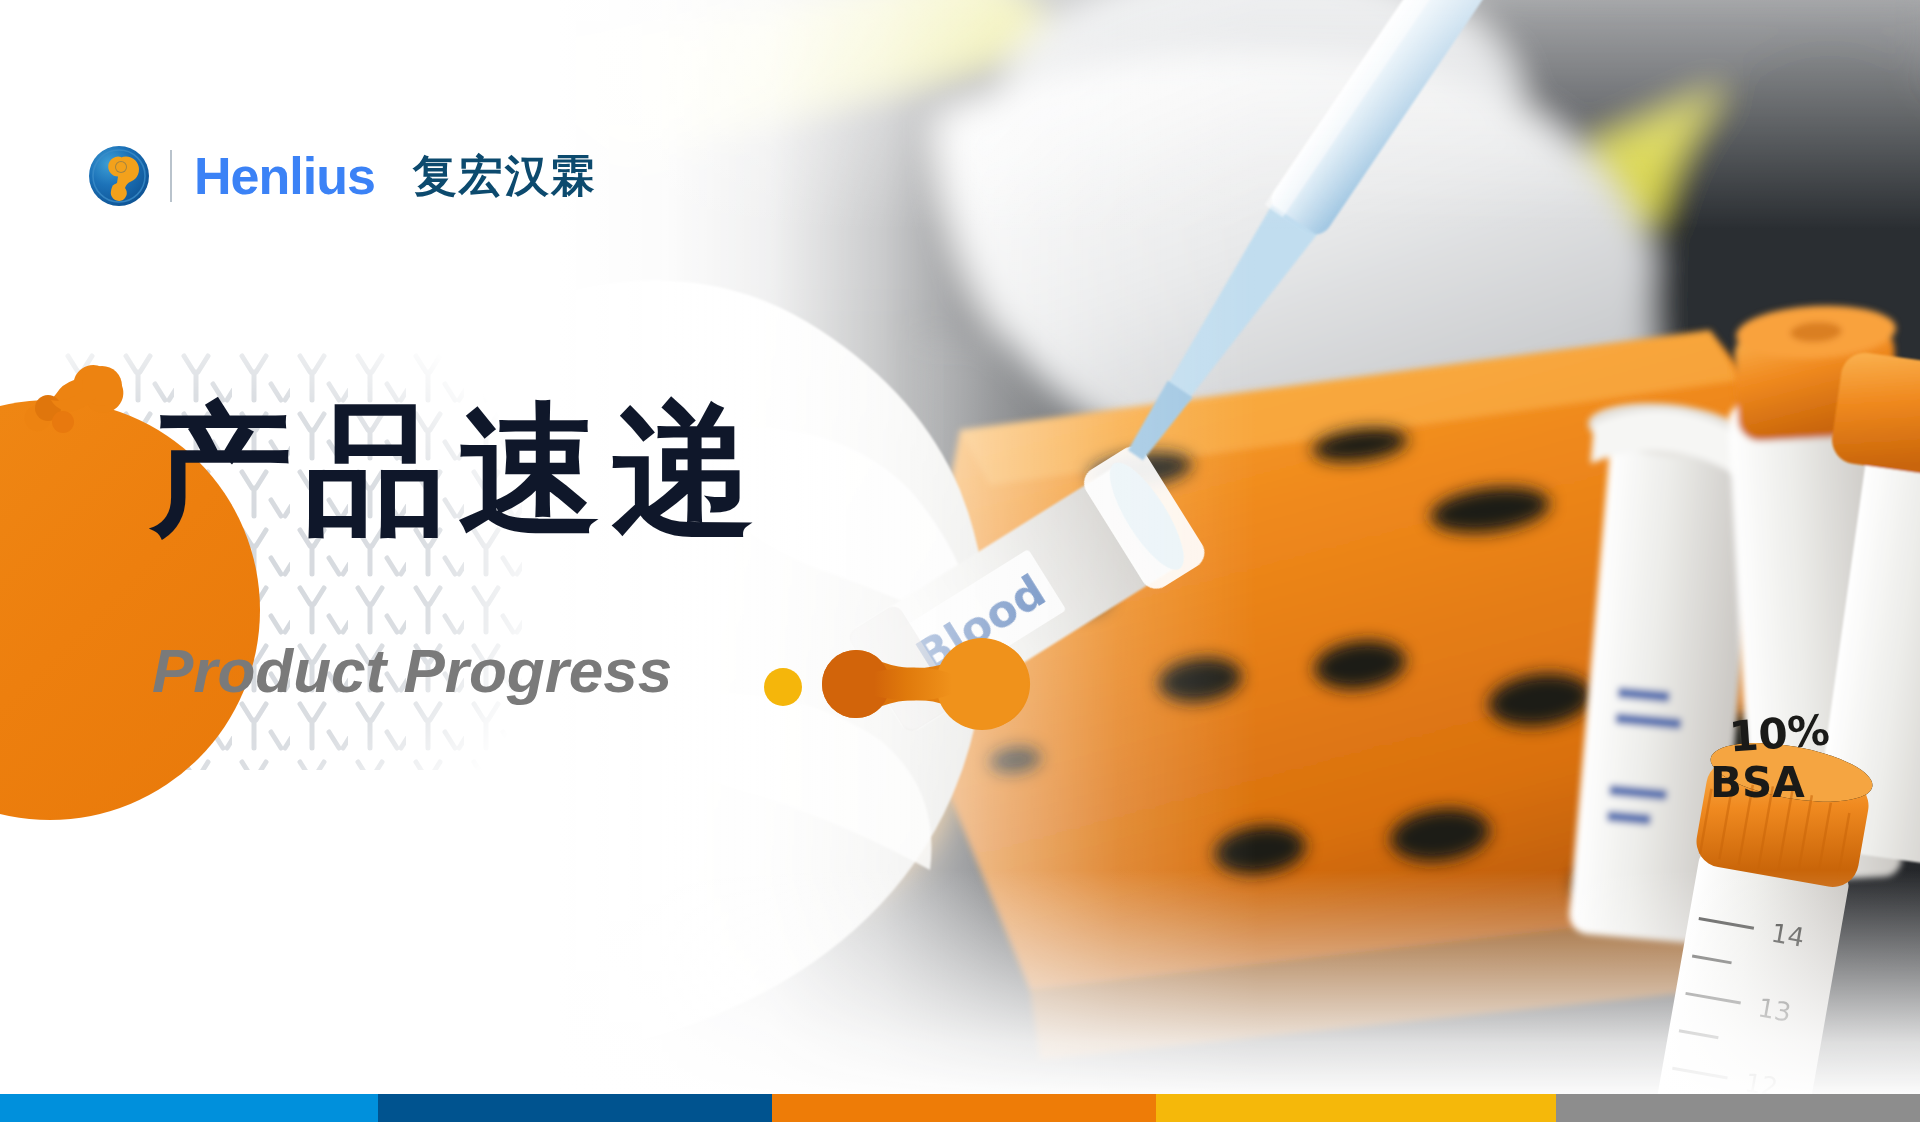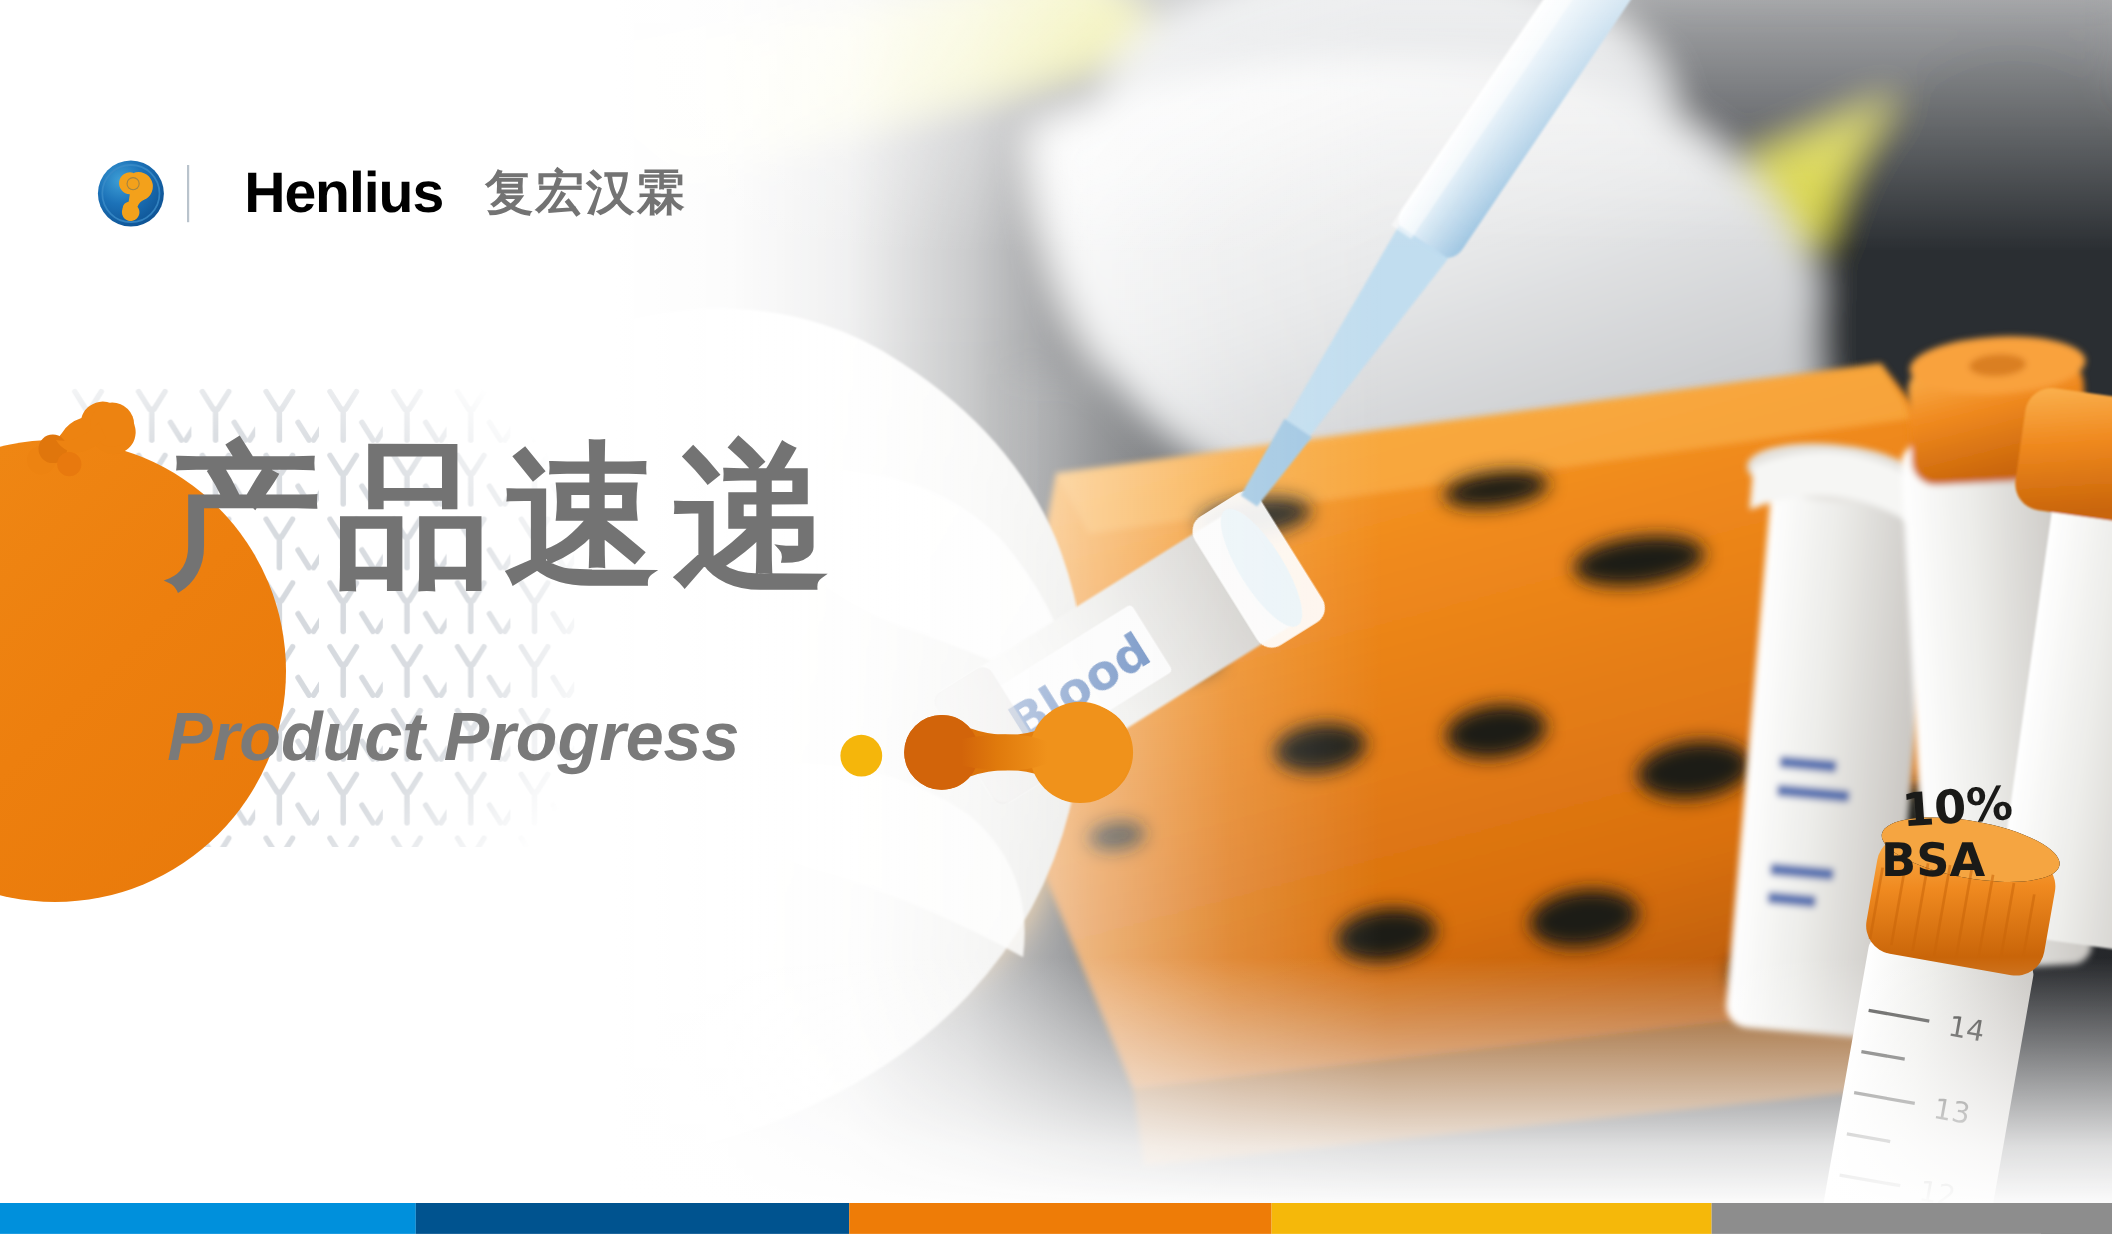--- a/index.html
+++ b/index.html
@@ -352,25 +352,25 @@
         <circle cx="31" cy="31" r="30" fill="url(#lgCircle)"></circle>
         <circle cx="31" cy="31" r="26" fill="none" stroke="#3B8CC8" stroke-width="1.6" opacity="0.8"></circle>
         <path d="M33,12 a10,10 0 1,0 -3,19.6 l-1,6.5 q-5,3 -6,8 a8,8 0 1,0 14,-3.2
                  q1.6,-4.6 6,-6.4 a10,10 0 0,0 -10,-24 Z" fill="#F3A11B"></path>
         <circle cx="33" cy="22" r="6" fill="#0B4C8C" opacity="0.35"></circle>
         <circle cx="33" cy="22" r="5" fill="#F3A11B"></circle>
         <circle cx="29" cy="44" r="5.4" fill="#F3A11B"></circle>
       </svg>
     </span>
     <span id="logo-divider"></span>
-    <span id="logo-word" style="color: #000000; margin-left: 28px;">Henlius</span>
-    <span id="logo-cn" style="color: #737373;">复宏汉霖</span>
-  </div>
-
-  <h1 id="title-cn" style="color: #737373;">产品速递</h1>
+    <span id="logo-word" style="color: #3b82f6;">Henlius</span>
+    <span id="logo-cn" style="color: #0c4a6e;">复宏汉霖</span>
+  </div>
+
+  <h1 id="title-cn" style="color: #0f172a;">产品速递</h1>
   <h2 id="title-en" style="color: rgb(122, 122, 122);">Product Progress</h2>
 
   <div id="bottom-bar">
       <div class="seg" style="width: 378px; background: rgb(0, 144, 220);"></div>
       <div class="seg" style="width: 394px; background: rgb(0, 83, 143);"></div>
       <div class="seg" style="width: 384px; background: rgb(238, 124, 7);"></div>
       <div class="seg" style="width: 400px; background: rgb(245, 184, 10);"></div>
       <div class="seg" style="width: 364px; background: rgb(141, 141, 141);"></div>
     </div>
 

